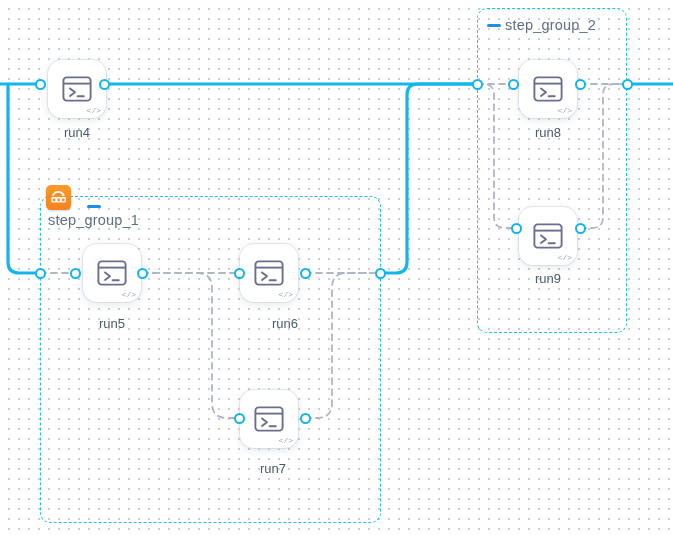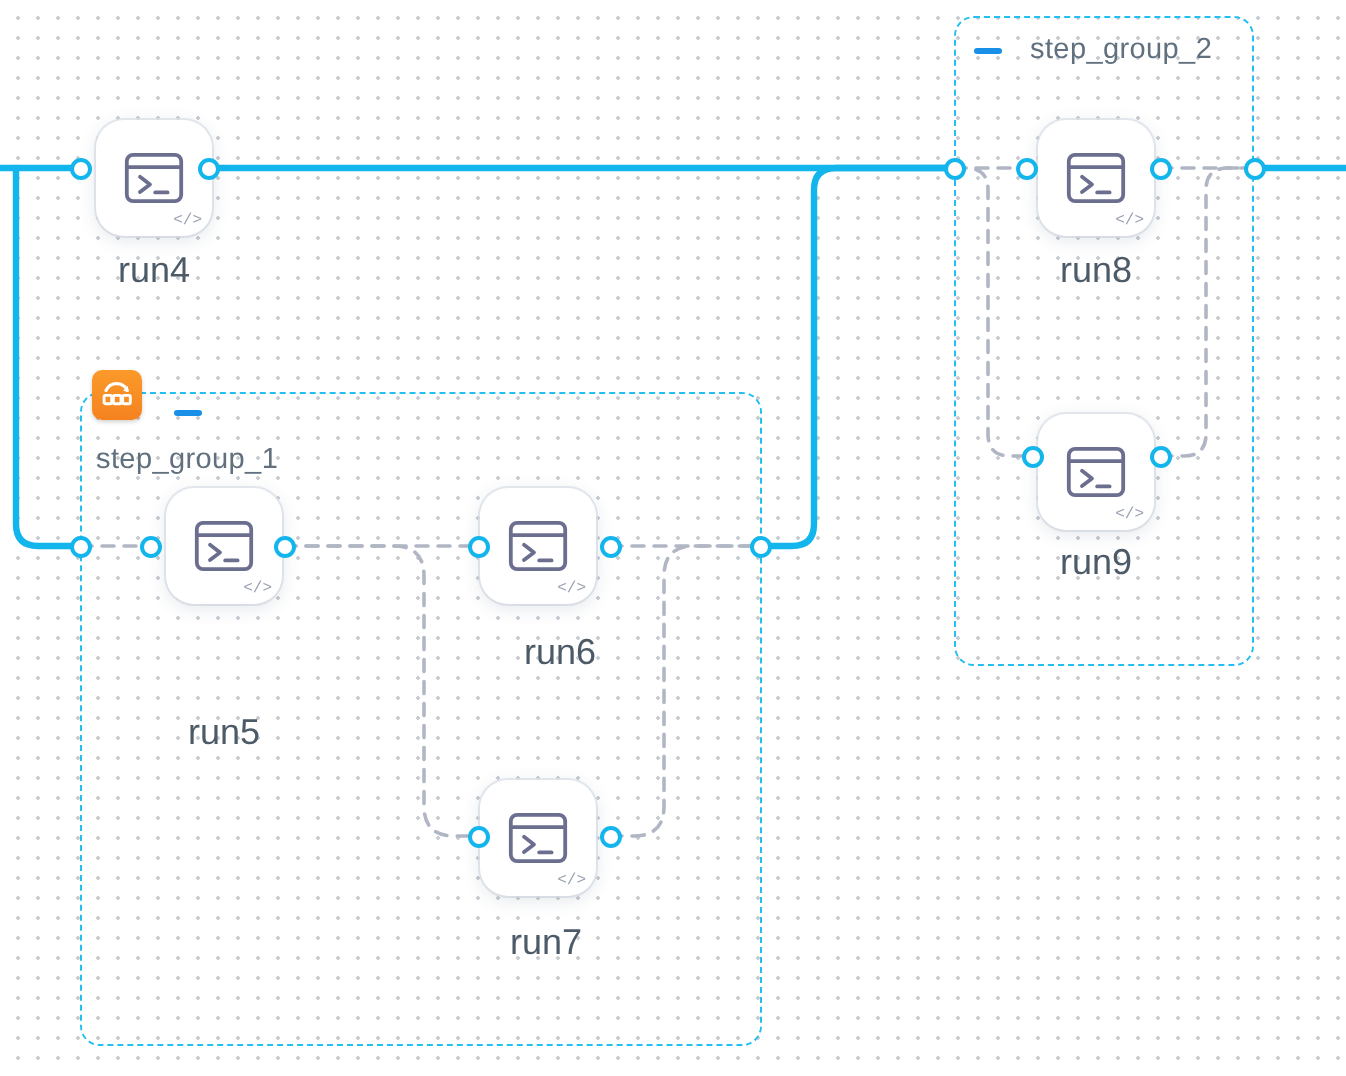--- a/index.html
+++ b/index.html
@@ -34,21 +34,21 @@
     position: absolute;
     border: 1.6px dashed #22c0f0;
     border-radius: 10px;
     background: rgba(255,255,255,0.0);
     box-sizing: border-box;
   }
   .group-header {
     position: absolute;
     display: flex;
     align-items: center;
-    gap: 14px;
+    gap: 4px;
     white-space: nowrap;
   }
   .collapse-dash {
     width: 14px;
     height: 3px;
     background: #1890e8;
     border-radius: 2px;
     display: inline-block;
     cursor: pointer;
   }
@@ -87,21 +87,21 @@
     position: absolute;
     right: 5px;
     bottom: 3px;
     font-size: 8px;
     color: #9aa1b2;
     font-family: "Liberation Mono", monospace;
     line-height: 1;
   }
   .node-label {
     position: absolute;
-    font-size: 18px;
+    font-size: 13px;
     color: #4d5b68;
     text-align: center;
     white-space: nowrap;
   }
   
   .port {
     position: absolute;
     width: 11px;
     height: 11px;
     border-radius: 50%;
@@ -168,21 +168,21 @@
       <div class="node-label" style="left: 48px; top: 125px; width: 58px; color: rgb(77, 91, 104);">run4</div>
       <div class="node" style="left: 83px; top: 244px;">
         <svg class="term" width="32" height="28" viewBox="0 0 32 28">
           <rect x="2.4" y="2.4" width="27.2" height="23.2" rx="3.2" fill="none" stroke="#6b6e8f" stroke-width="1.9"></rect>
           <path d="M2.4 8.6 H29.6" fill="none" stroke="#6b6e8f" stroke-width="1.9"></path>
           <path d="M9 13.4 L14 17.2 L9 21" fill="none" stroke="#6b6e8f" stroke-width="1.9" stroke-linecap="round" stroke-linejoin="round"></path>
           <path d="M16.6 21.2 H22.8" fill="none" stroke="#6b6e8f" stroke-width="1.9" stroke-linecap="round"></path>
         </svg>
         <span class="codebadge">&lt;/&gt;</span>
       </div>
-      <div class="node-label" style="left: 83px; top: 316px; width: 58px; color: rgb(77, 91, 104); margin-top: 40px;">run5</div>
+      <div class="node-label" style="left: 83px; top: 316px; width: 58px; color: rgb(77, 91, 104);">run5</div>
       <div class="node" style="left: 240px; top: 244px;">
         <svg class="term" width="32" height="28" viewBox="0 0 32 28">
           <rect x="2.4" y="2.4" width="27.2" height="23.2" rx="3.2" fill="none" stroke="#6b6e8f" stroke-width="1.9"></rect>
           <path d="M2.4 8.6 H29.6" fill="none" stroke="#6b6e8f" stroke-width="1.9"></path>
           <path d="M9 13.4 L14 17.2 L9 21" fill="none" stroke="#6b6e8f" stroke-width="1.9" stroke-linecap="round" stroke-linejoin="round"></path>
           <path d="M16.6 21.2 H22.8" fill="none" stroke="#6b6e8f" stroke-width="1.9" stroke-linecap="round"></path>
         </svg>
         <span class="codebadge">&lt;/&gt;</span>
       </div>
       <div class="node-label" style="left: 240px; top: 316px; width: 58px; color: rgb(77, 91, 104); text-align: right;">run6</div>

